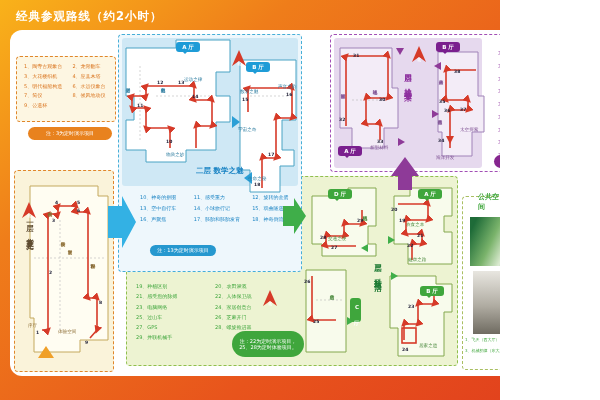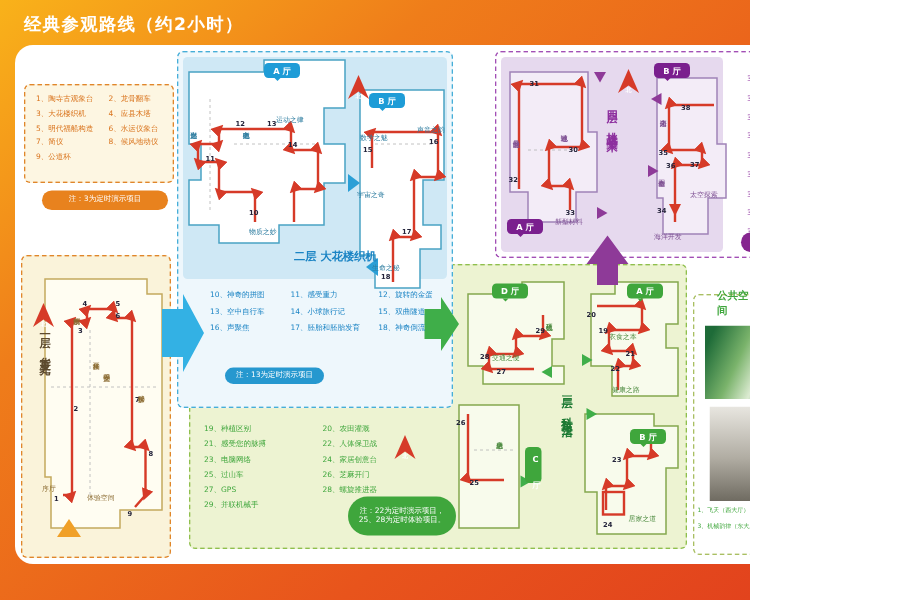--- a/index.html
+++ b/index.html
@@ -209,21 +209,21 @@
     <text class="slab l3" x="328" y="240">交通之便</text>
     <text class="slab l3" x="406" y="226">衣食之本</text>
     <text class="slab l3" x="408" y="261">健康之路</text>
     <text class="slab l3" x="419" y="347">居家之道</text>
     <text class="slab l4" x="370" y="149">新型材料</text>
     <text class="slab l4" x="460" y="131">太空探索</text>
     <text class="slab l4" x="436" y="159">海洋开发</text>
   </svg>
 
   <div class="ftitle ft1">一层 华夏之光</div>
-  <div class="f2title">二层 大花楼织机</div>
+  <div class="f2title">二层 数学之魅</div>
   <div class="ftitle ft3">三层 科技与生活</div>
   <div class="ftitle ft4">四层 挑战与未来</div>
 
   <div class="vlab v1" style="left:47px;top:208px">技术创新</div>
   <div class="vlab v1" style="left:90px;top:260px">科学探秘</div>
   <div class="vlab v1" style="left:60px;top:238px">华夏科技</div>
   <div class="vlab v1" style="left:67px;top:246px">世界文明</div>
   <div class="vlab v2" style="left:125px;top:84px">光影之谜</div>
   <div class="vlab v2" style="left:160px;top:84px">电磁之奥</div>
   <div class="vlab v3" style="left:362px;top:212px">机械之巧</div>

